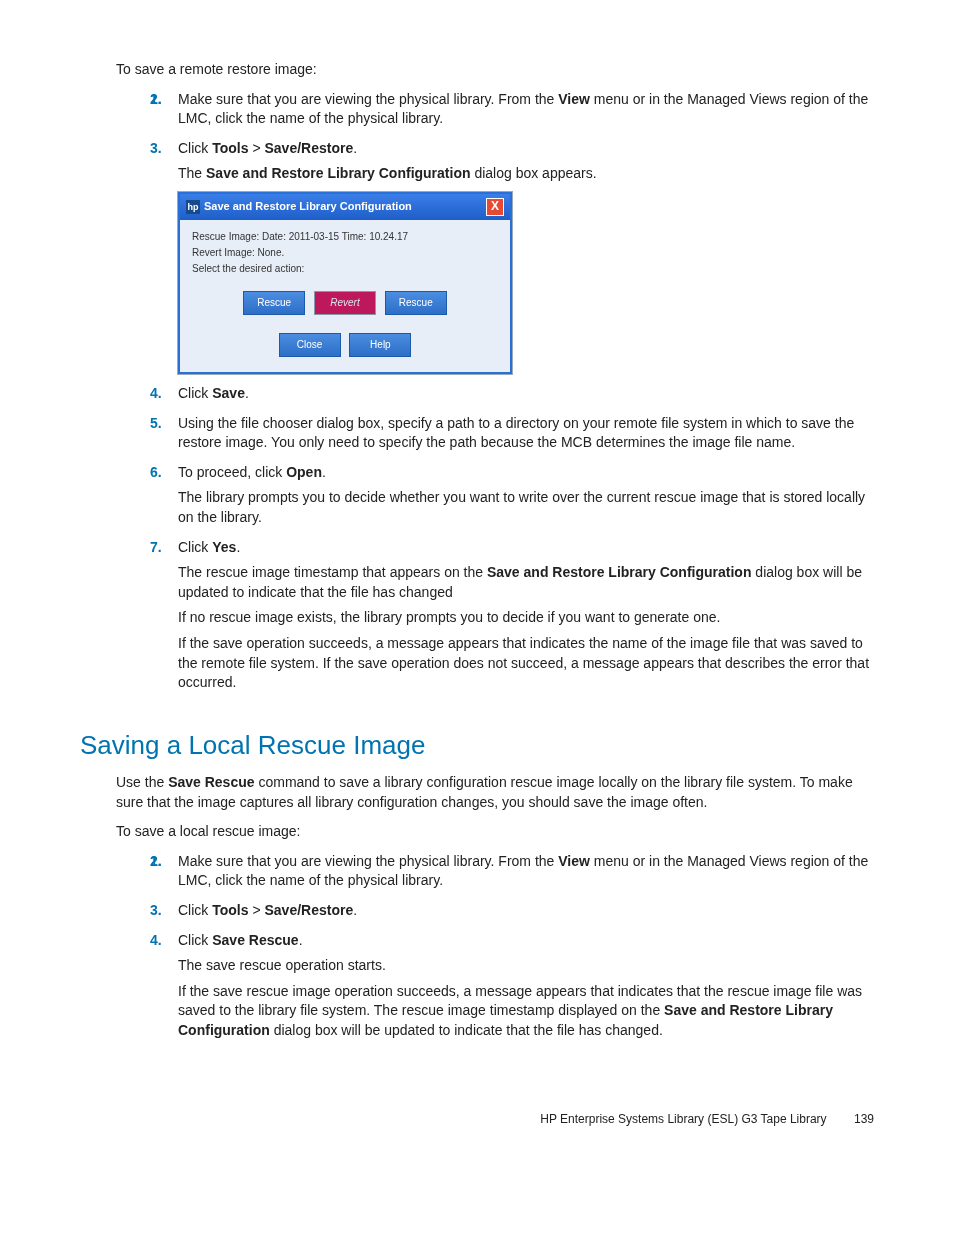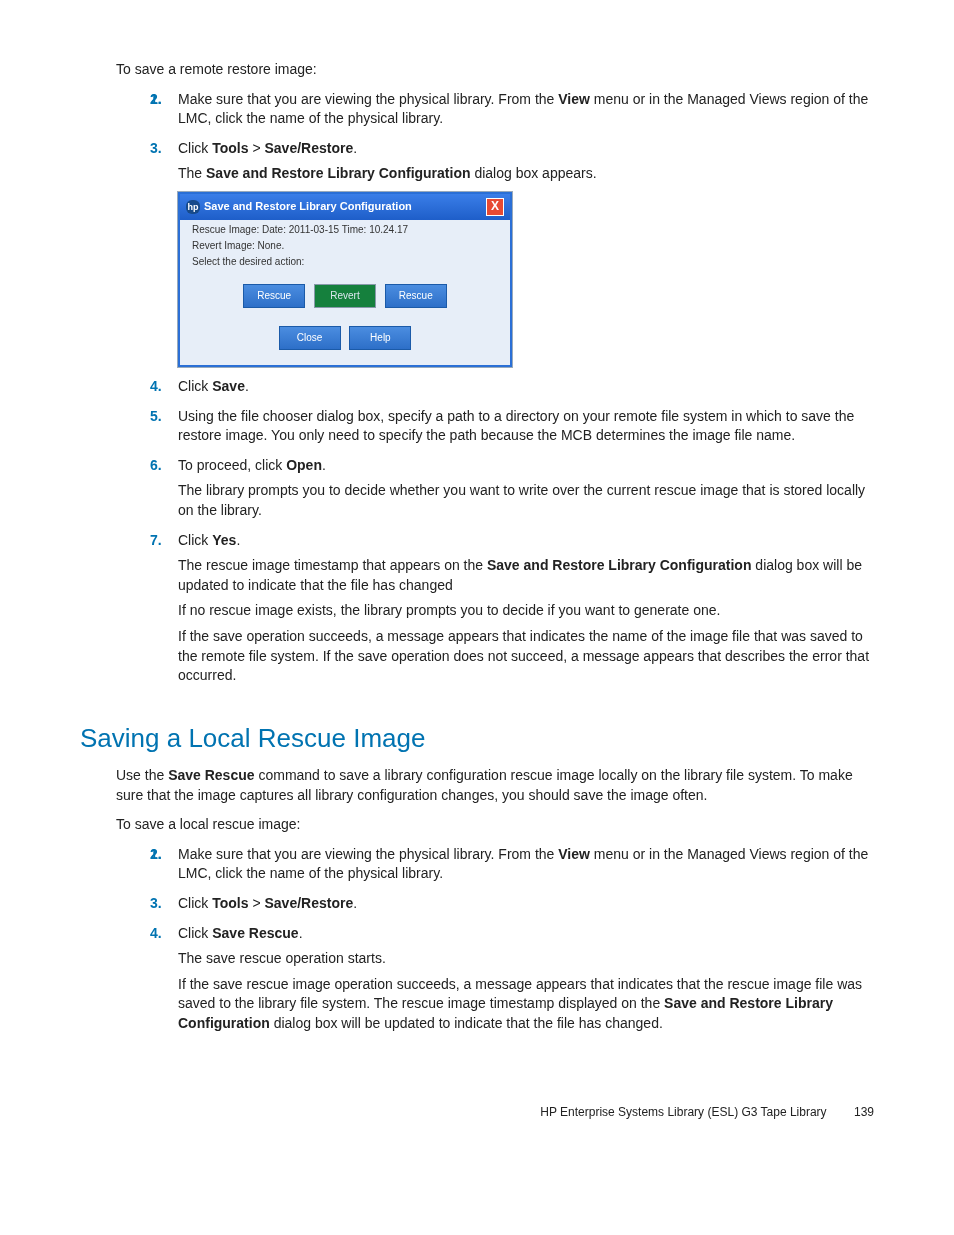--- a/index.html
+++ b/index.html
@@ -51,55 +51,55 @@
     font-size: 11px;
     padding: 4px 6px;
     display: flex;
     align-items: center;
     justify-content: space-between;
   }
   .dialog-title .hp {
     display:inline-block;
     width:14px;height:14px;
     background:#174a8a;
-    border-radius:6px;
+    border-radius:0;
     margin-right:4px;
     vertical-align:middle;
     font-size:9px;text-align:center;line-height:14px;color:#fff;
   }
   .close-x {
     width:16px;height:16px;
     background:#e74a33;
     border:1px solid #fff;
     color:#fff;
     font-weight:bold;
     font-size:12px;
     text-align:center;
     line-height:14px;
   }
   .dialog-body {
-    padding: 3px 12px 12px 12px;
+    padding: 10px 12px 12px 12px;
     font-size: 10px;
     color:#333;
   }
   .dlines div { margin-bottom:2px; }
   .btnrow { text-align:center; margin-top:12px; }
   .dbtn {
     display:inline-block;
     background: linear-gradient(#4b8de0,#2d6fc8);
     color:#fff;
     border:1px solid #1b5aa8;
     font-size:10px;
     padding:4px 0;
     margin:3px 3px;
     min-width:60px;
     text-align:center;
   }
   .dbtn.wide { min-width:100px; }
-  .dbtn.disabled { background:#15803d; color:#dbe6ee; border-color:#89a; }
+  .dbtn.disabled { background:#be185d; color:#dbe6ee; border-color:#89a;font-style:italic; }
   h2.section {
     color: #0073b1;
     font-weight: normal;
     font-size: 26px;
     margin: 34px 0 10px 0;
   }
   .footer {
     text-align: right;
     margin-top: 70px;
     font-size: 12px;

